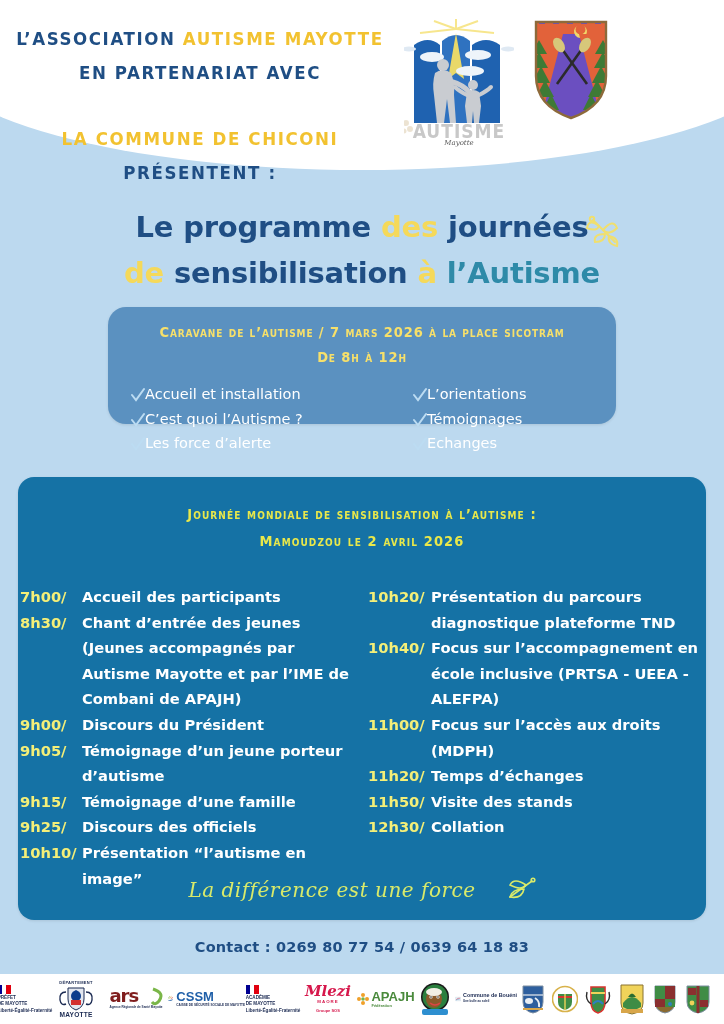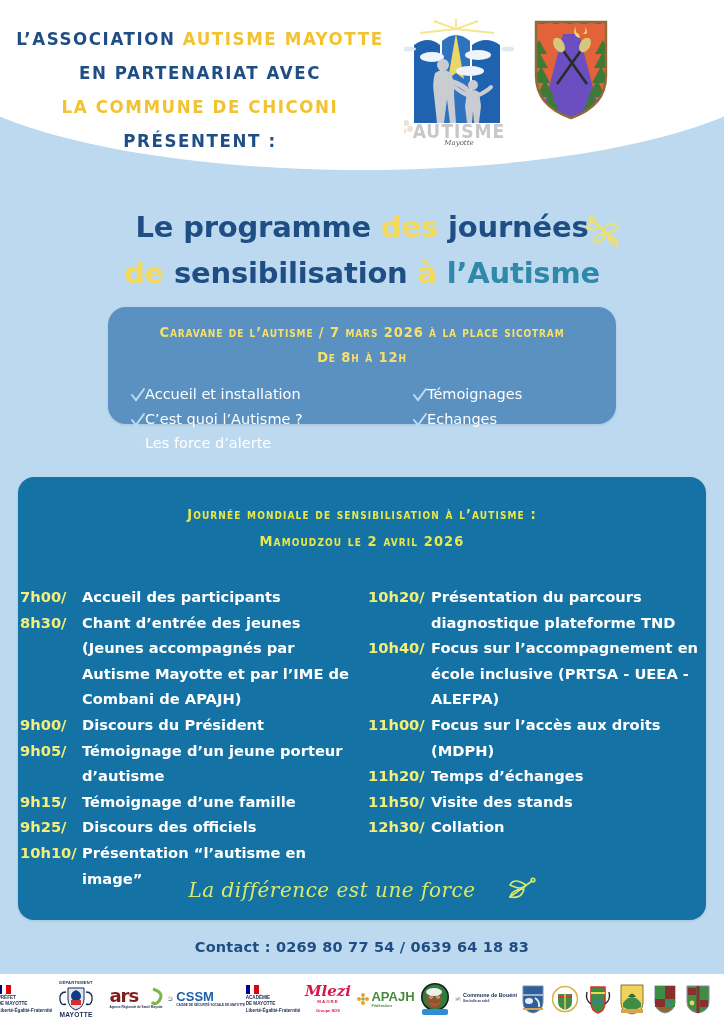--- a/index.html
+++ b/index.html
@@ -24,21 +24,21 @@
   }
   .header-line{
     font-family:"DejaVu Sans Condensed","Liberation Sans Narrow","Liberation Sans",sans-serif;
     font-weight:bold;
     font-size:18.5px;
     letter-spacing:1.6px;
     line-height:34px;
     color:#1f4e84;
     white-space:nowrap;
   }
-  .header-line.yellow{color:#f2c230;}
+  .header-line.yellow{color:#f2c230;margin-top:32px;}
 
   
   .logo-autisme{
     position:absolute;left:404px;top:10px;width:110px;height:138px;z-index:5;
   }
   .logo-chiconi{
     position:absolute;left:533px;top:18px;width:76px;height:104px;z-index:5;
   }
   .logo-caption{
     position:absolute;left:404px;top:120px;width:110px;text-align:center;
@@ -309,20 +309,26 @@
               <path d="M2 13 L6 18 L14 7" stroke="#bcdcf2" stroke-width="2" fill="none" stroke-linecap="round"></path>
             </svg>
           <span>Les force d’alerte</span>
         </div>
       </div>
       <div class="caravan-col">
         <div class="chk-row">
           <svg class="chk-ico" viewBox="0 0 15 24">
               <path d="M2 13 L6 18 L14 7" stroke="#bcdcf2" stroke-width="2" fill="none" stroke-linecap="round"></path>
             </svg>
+          <span>L’orientations</span>
+        </div>
+        <div class="chk-row">
+          <svg class="chk-ico" viewBox="0 0 15 24">
+              <path d="M2 13 L6 18 L14 7" stroke="#bcdcf2" stroke-width="2" fill="none" stroke-linecap="round"></path>
+            </svg>
           <span>Témoignages</span>
         </div>
         <div class="chk-row">
           <svg class="chk-ico" viewBox="0 0 15 24">
               <path d="M2 13 L6 18 L14 7" stroke="#bcdcf2" stroke-width="2" fill="none" stroke-linecap="round"></path>
             </svg>
           <span>Echanges</span>
         </div>
       </div>
     </div>

